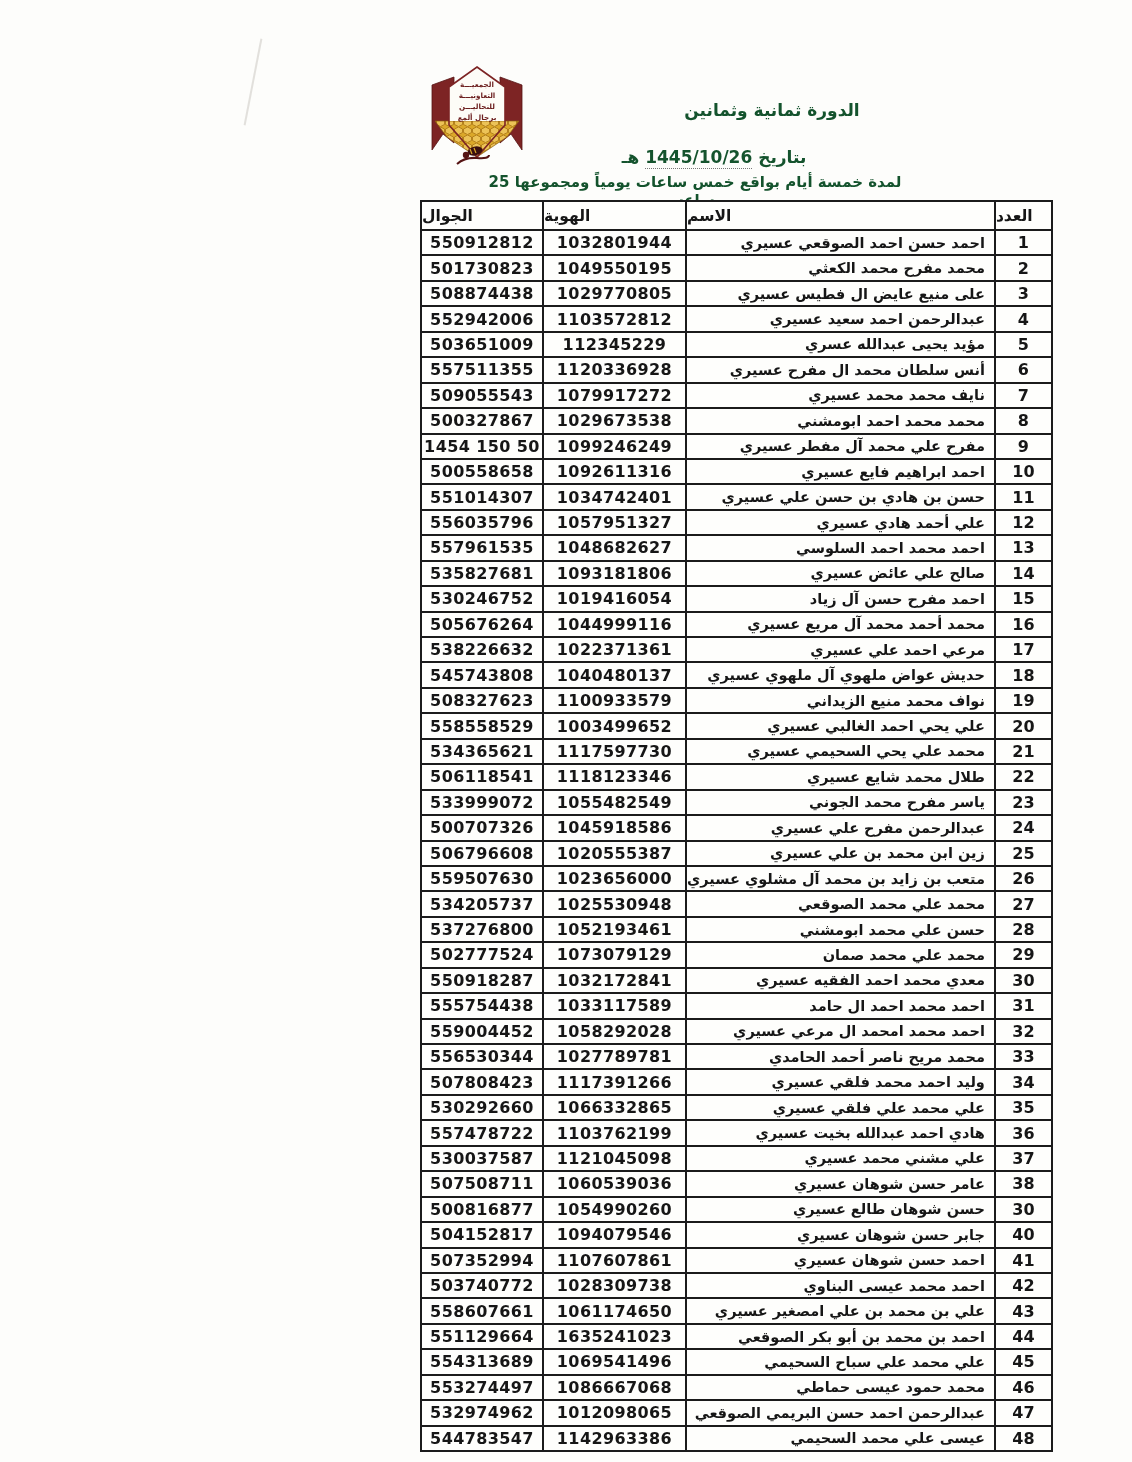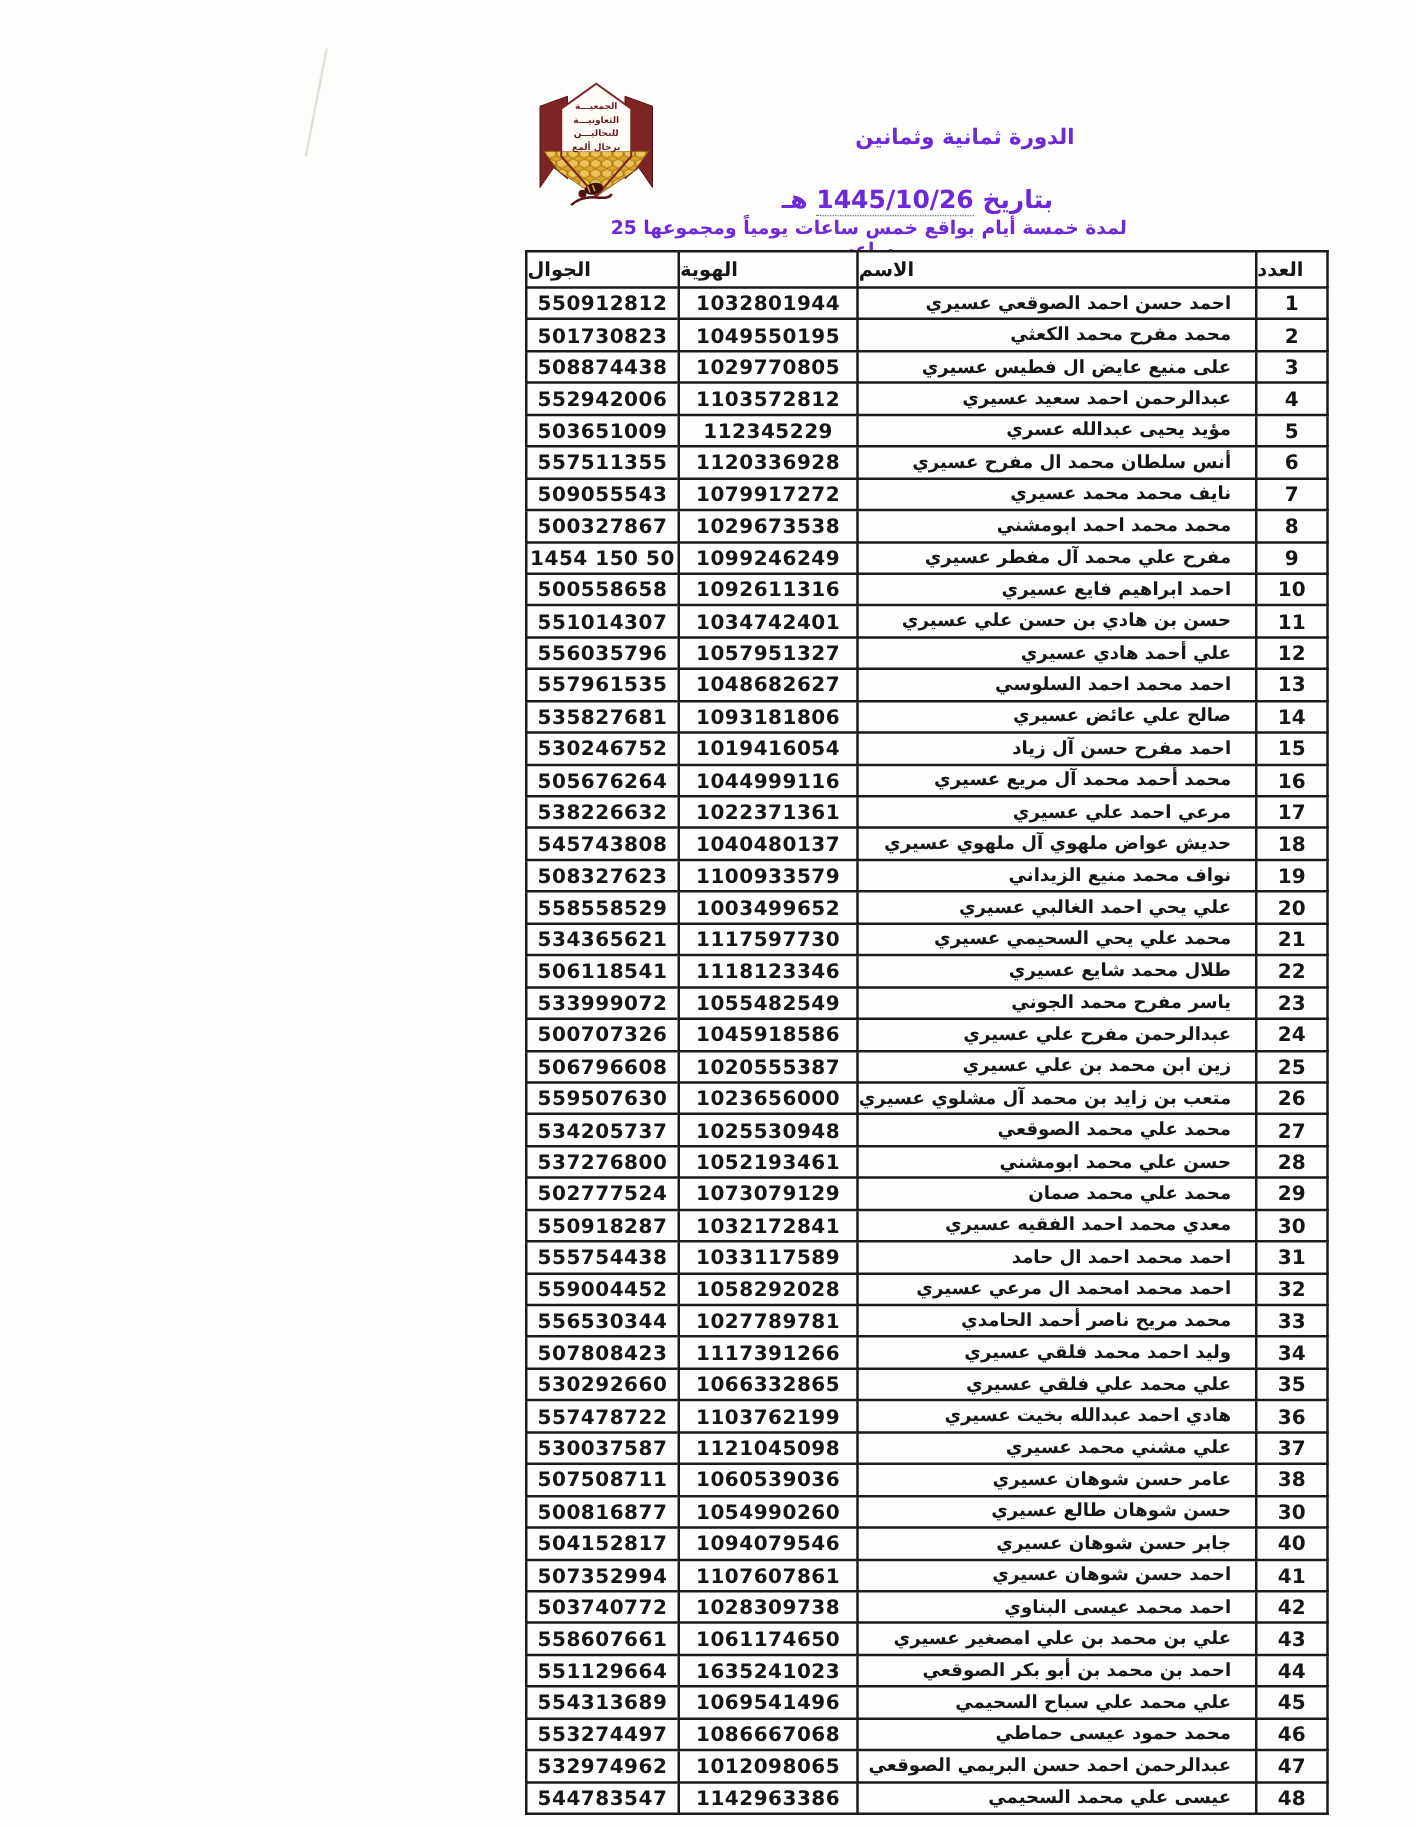--- a/index.html
+++ b/index.html
@@ -7,23 +7,23 @@
     width:1132px;height:1462px;
     background:#fdfdfb;
     position:relative;
     overflow:hidden;
     font-family:"DejaVu Sans","Liberation Sans",sans-serif;
     color:#161616;
     -webkit-font-smoothing:antialiased;
   }
   .page{position:absolute;inset:0;}
   
-  .hdr{position:absolute;font-weight:700;text-align:center;direction:rtl;color:#6d28d9;}
+  .hdr{position:absolute;font-weight:700;text-align:center;direction:rtl;color:#14532d;}
   .title{top:100px;left:637px;width:270px;font-size:17px;letter-spacing:.2px;}
-  .date-line{top:147px;left:584px;width:300px;font-size:20px;}
+  .date-line{top:147px;left:564px;width:300px;font-size:17px;}
   .date-line .dotted{border-bottom:1px dotted #777;padding-bottom:1px;}
   .duration-line{top:173px;left:480px;width:430px;font-size:15px;}
   
   .logo{position:absolute;left:427px;top:63px;width:100px;height:118px;}
   
   table.roster{
     position:absolute;left:420px;top:200px;
     border-collapse:collapse;table-layout:fixed;
     direction:rtl;
     background:#fefefc;
@@ -35,21 +35,21 @@
     padding:0;
   }
   .roster thead tr{height:29px;}
   .roster tbody tr{height:25.45px;}
   .roster th{font-size:15.5px;text-align:left;}
   col.c-num{width:57px;}
   col.c-name{width:276px;}
   col.c-id{width:143px;}
   col.c-phone{width:122px;}
   td.c-num{font-size:16px;text-align:center;font-family:"DejaVu Sans","Liberation Sans",sans-serif;}
-  td.c-name{font-size:14.5px;text-align:right;padding-right:19px;}
+  td.c-name{font-size:14.5px;text-align:right;padding-right:9px;}
   td.c-id,td.c-phone{font-size:16px;text-align:center;letter-spacing:.4px;}
   
   .scratch{
     position:absolute;left:252px;top:38px;width:2px;height:88px;
     background:#ccc8c2;opacity:.55;transform:rotate(11deg);
   }
 </style>
 </head>
 <body>
 

